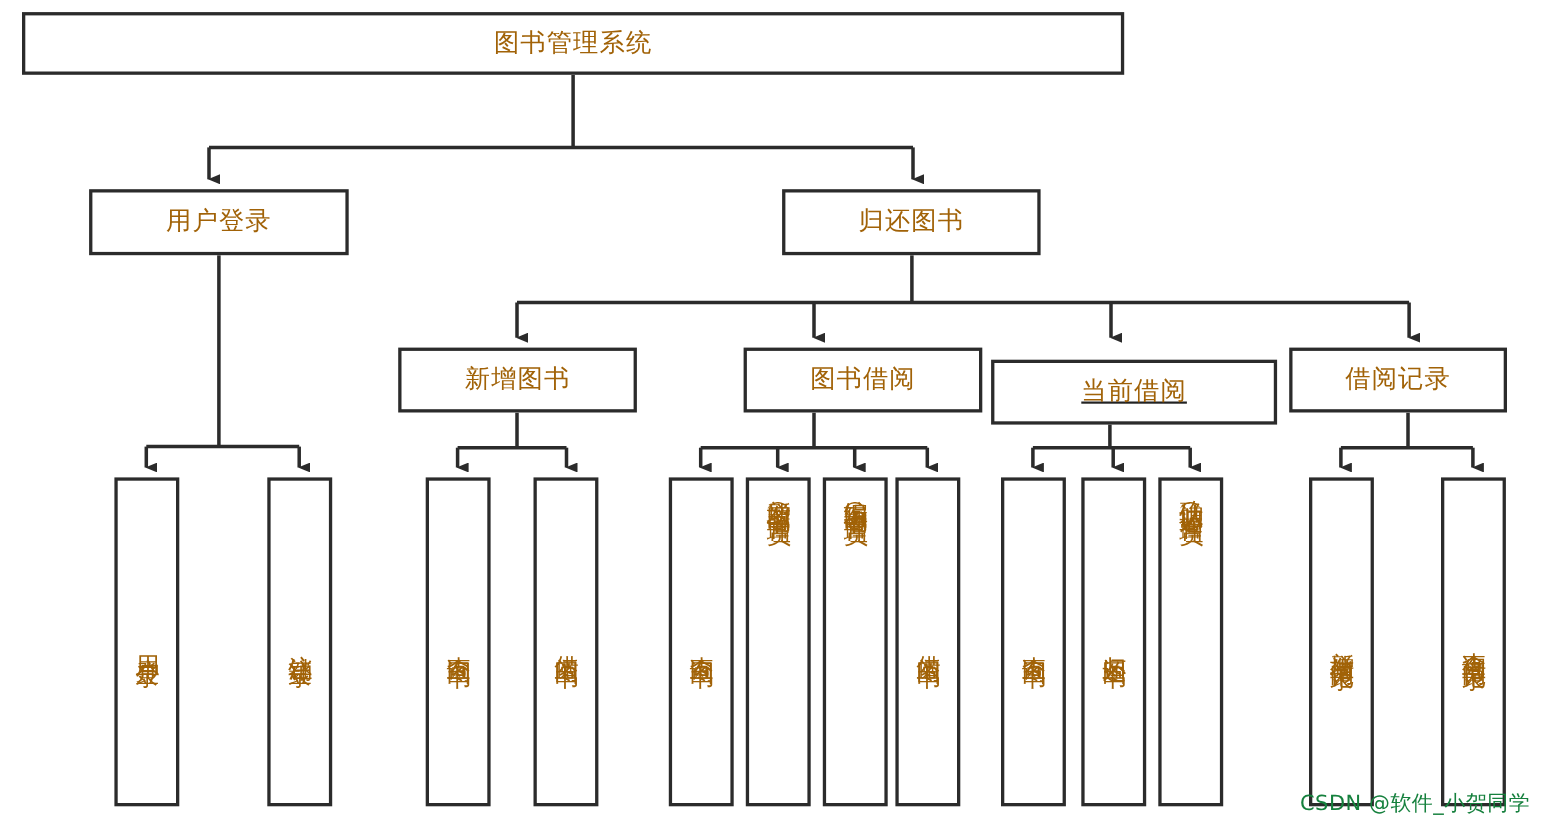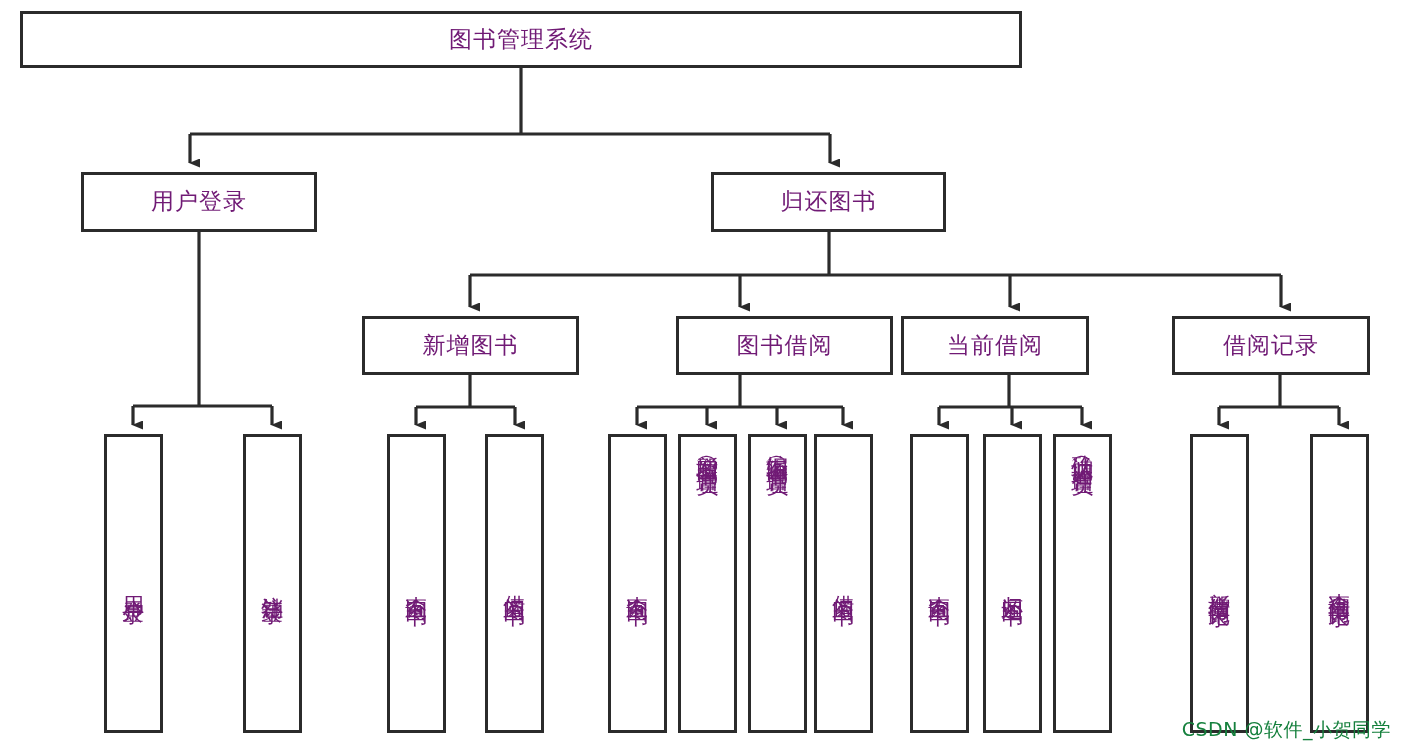--- a/index.html
+++ b/index.html
@@ -34,21 +34,21 @@
     align-items: center;
     justify-content: center;
     color: #222222;
     z-index: 3;
   }
   .node-label {
     font-size: 23px;
     line-height: 1.18;
     letter-spacing: 1px;
     white-space: nowrap;
-    color: #701a75;
+    color: #a16207;
   }
   
   .node.horiz .node-label {
     writing-mode: horizontal-tb;
   }
   
   .node.vert {
     align-items: flex-start;
     justify-content: center;
     padding-top: 0px;
@@ -158,21 +158,21 @@
   <div class="node horiz" style="left:711px; top:172px; width:235px; height:60px;">
     <span class="node-label">归还图书</span>
   </div>
 
   <div class="node horiz" style="left:362px; top:316px; width:217px; height:59px;">
     <span class="node-label">新增图书</span>
   </div>
   <div class="node horiz" style="left:632px; top:316px; width:217px; height:59px;margin-left:44px;">
     <span class="node-label">图书借阅</span>
   </div>
-  <div class="node horiz" style="left:901px; top:316px; width:188px; height:59px;">
+  <div class="node horiz" style="left:901px; top:327px; width:260px; height:59px;text-decoration:underline;">
     <span class="node-label">当前借阅</span>
   </div>
   <div class="node horiz" style="left:1172px; top:316px; width:198px; height:59px;">
     <span class="node-label">借阅记录</span>
   </div>
 
   <div class="node vert centered" style="left:104px; top:434px; width:59px; height:299px;">
     <span class="node-label">用户登录</span>
   </div>
   <div class="node vert centered" style="left:243px; top:434px; width:59px; height:299px;">

